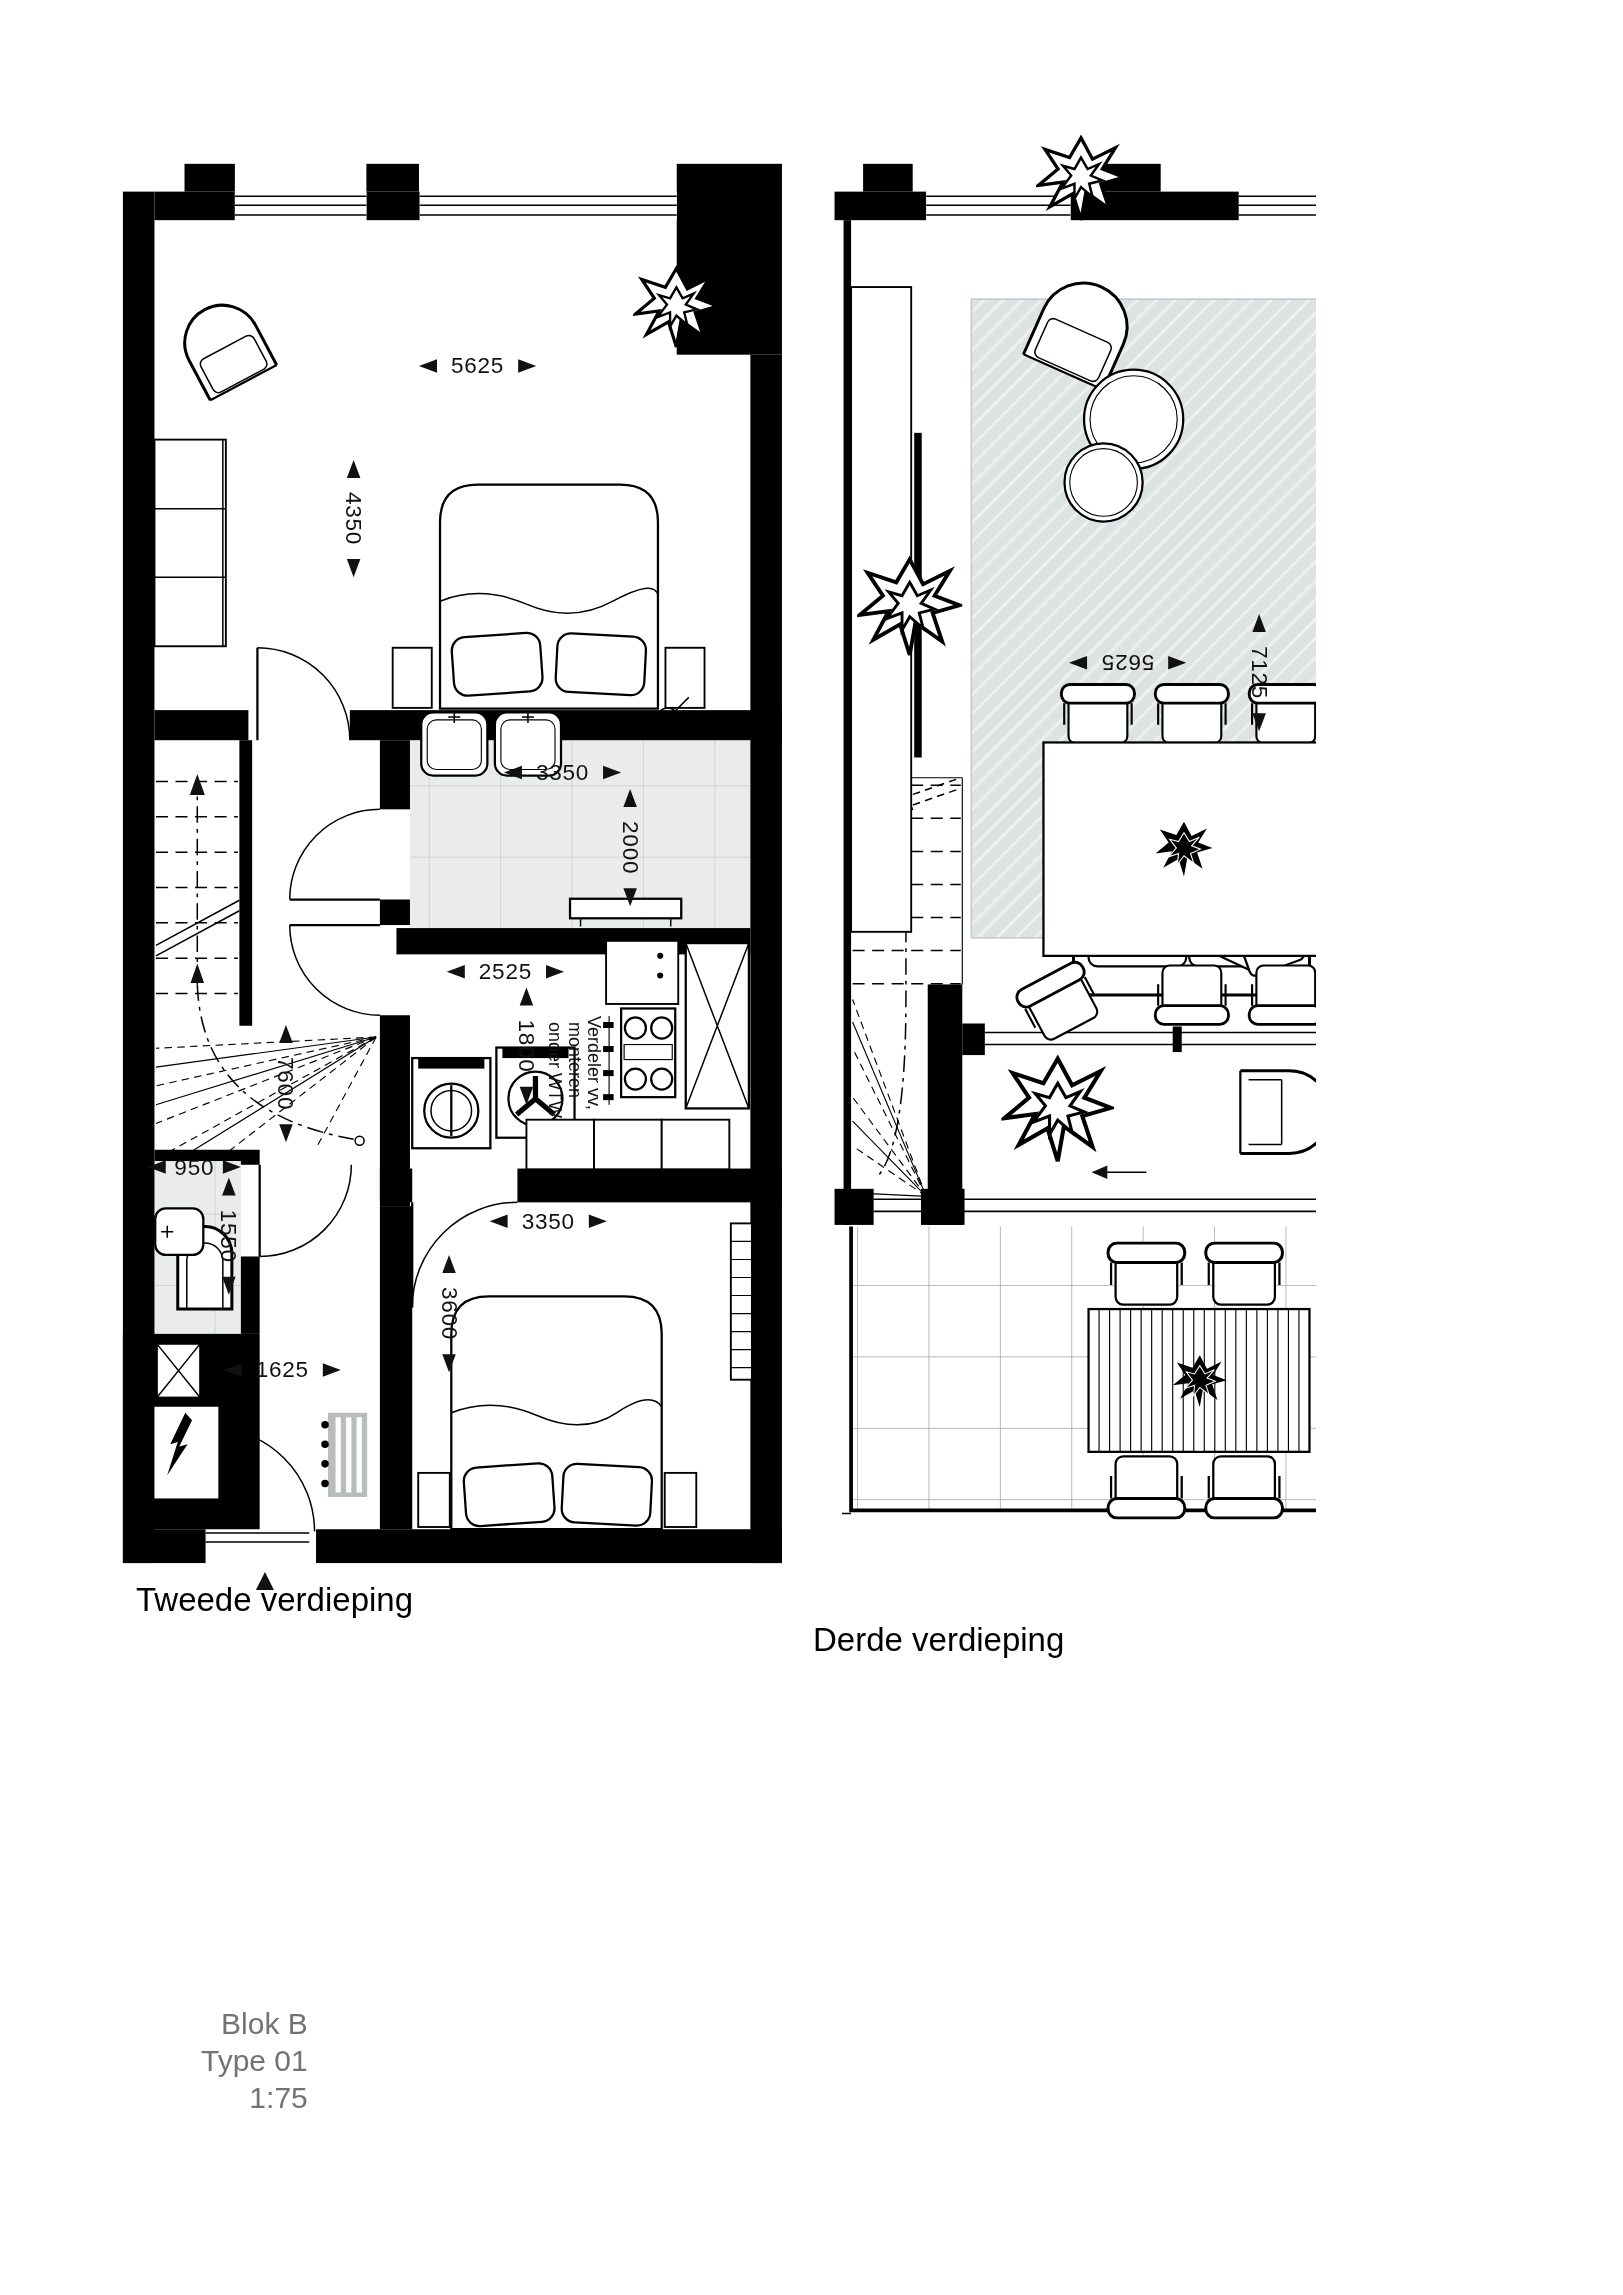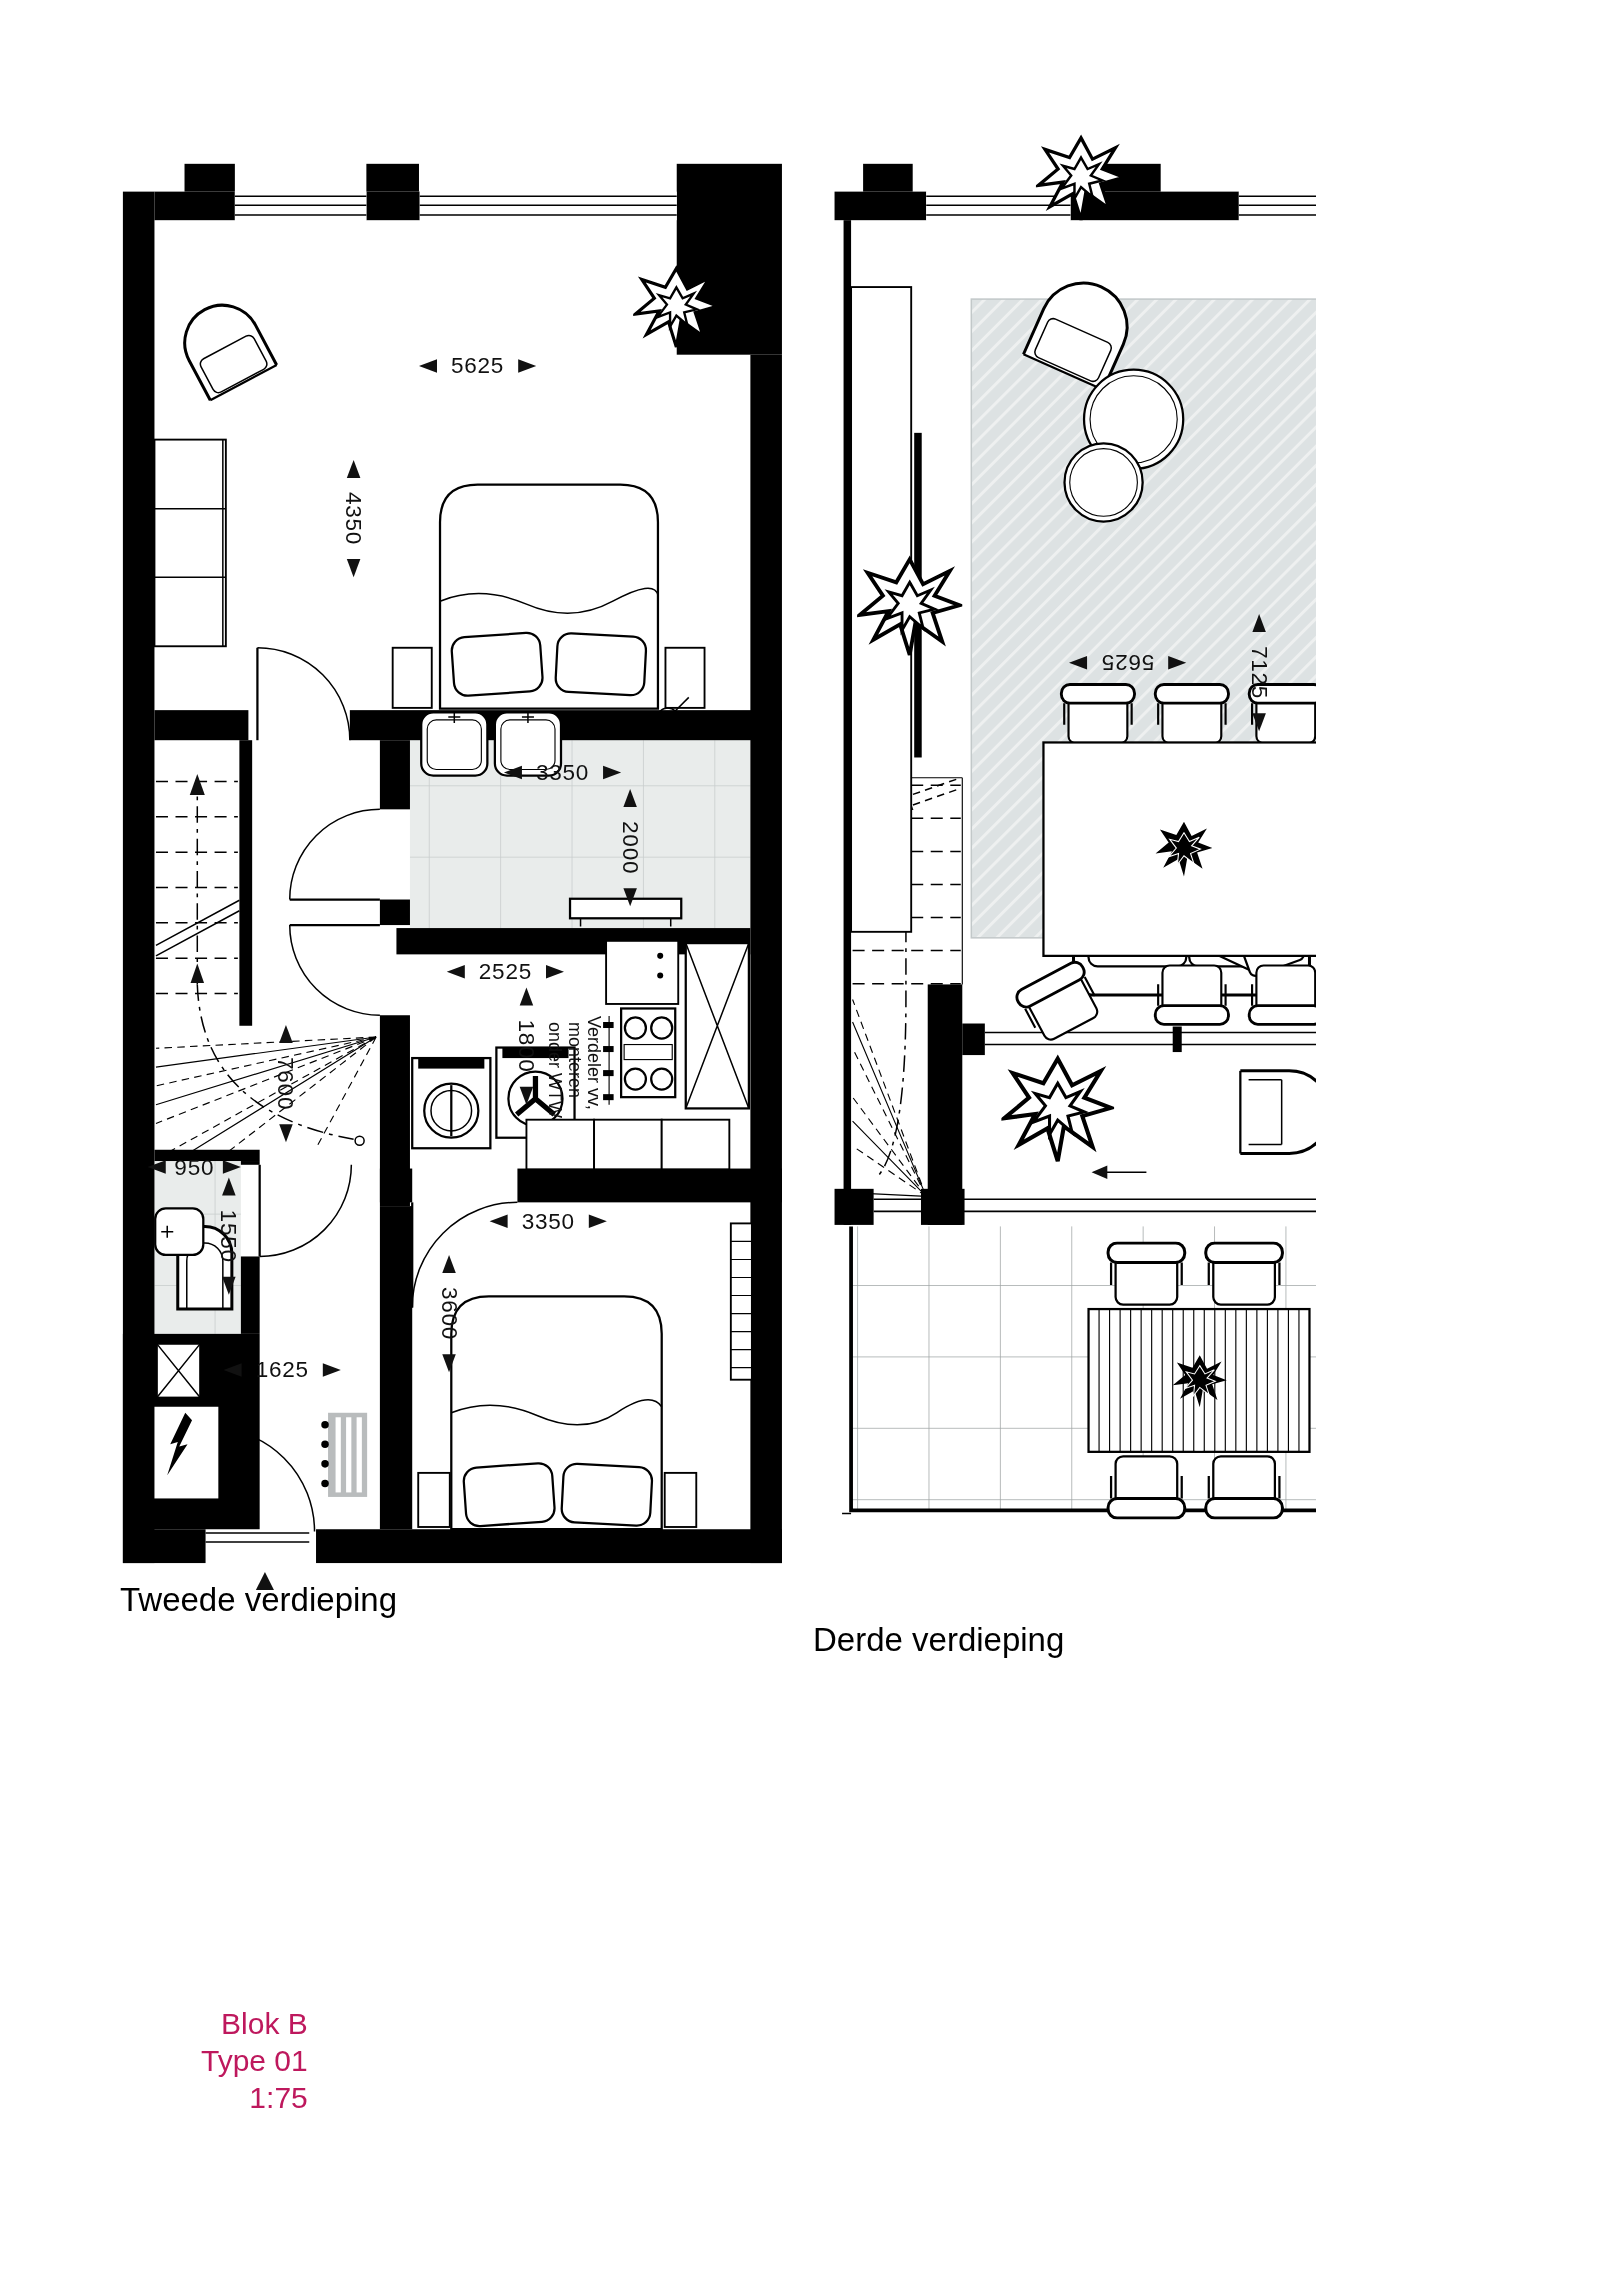--- a/index.html
+++ b/index.html
@@ -14,21 +14,21 @@
   .fx{fill:#fff;stroke:#000;stroke-width:4;}
   .fx3{fill:#fff;stroke:#000;stroke-width:3;}
   .fx2{fill:#fff;stroke:#000;stroke-width:2.5;}
   .dsh{stroke-dasharray:16 10;}
   .dshf{stroke-dasharray:10 7;}
   .guide{stroke-dasharray:22 8 5 8;}
   .dimt{font-size:30px;fill:#111;text-anchor:middle;letter-spacing:1px;}
   .notet{font-size:24px;fill:#111;}
   .arr{fill:#111;stroke:none;}
   .floor-label{position:absolute;font-size:33px;color:#000;white-space:nowrap;}
-  .title-block{position:absolute;left:201px;top:2005px;font-size:30px;line-height:37px;color:#be185d;}
+  .title-block{position:absolute;left:201px;top:2005px;font-size:30px;line-height:37px;color:#737373;}
 </style>
 </head>
 <body>
 
 <div class="page">
 
 <svg width="1624" height="2295" viewBox="0 0 2160 3054">
   <defs>
     <pattern id="tile" width="95" height="95" patternUnits="userSpaceOnUse">
       <rect width="95" height="95" fill="#e9eceb"></rect>
@@ -488,21 +488,21 @@
       <text class="dimt" x="1500" y="892">5625</text>
     </g>
     <g transform="rotate(90 1675 895)">
       <polygon class="arr" points="1597,895 1621,886 1621,904"></polygon>
           <polygon class="arr" points="1753,895 1729,886 1729,904"></polygon>
       <text class="dimt" x="1675" y="905">7125</text>
     </g>
   </g>
 </svg>
 
-<div class="floor-label" style="left:120px;top:1581px;">Tweede verdieping</div>
+<div class="floor-label" style="left:136px;top:1581px;">Tweede verdieping</div>
 <div class="floor-label" style="left:813px;top:1621px;">Derde verdieping</div>
 
 <div class="title-block">
   <div>Blok B</div>
   <div>Type 01</div>
   <div>1:75</div>
 </div>
 
 </div>
 

